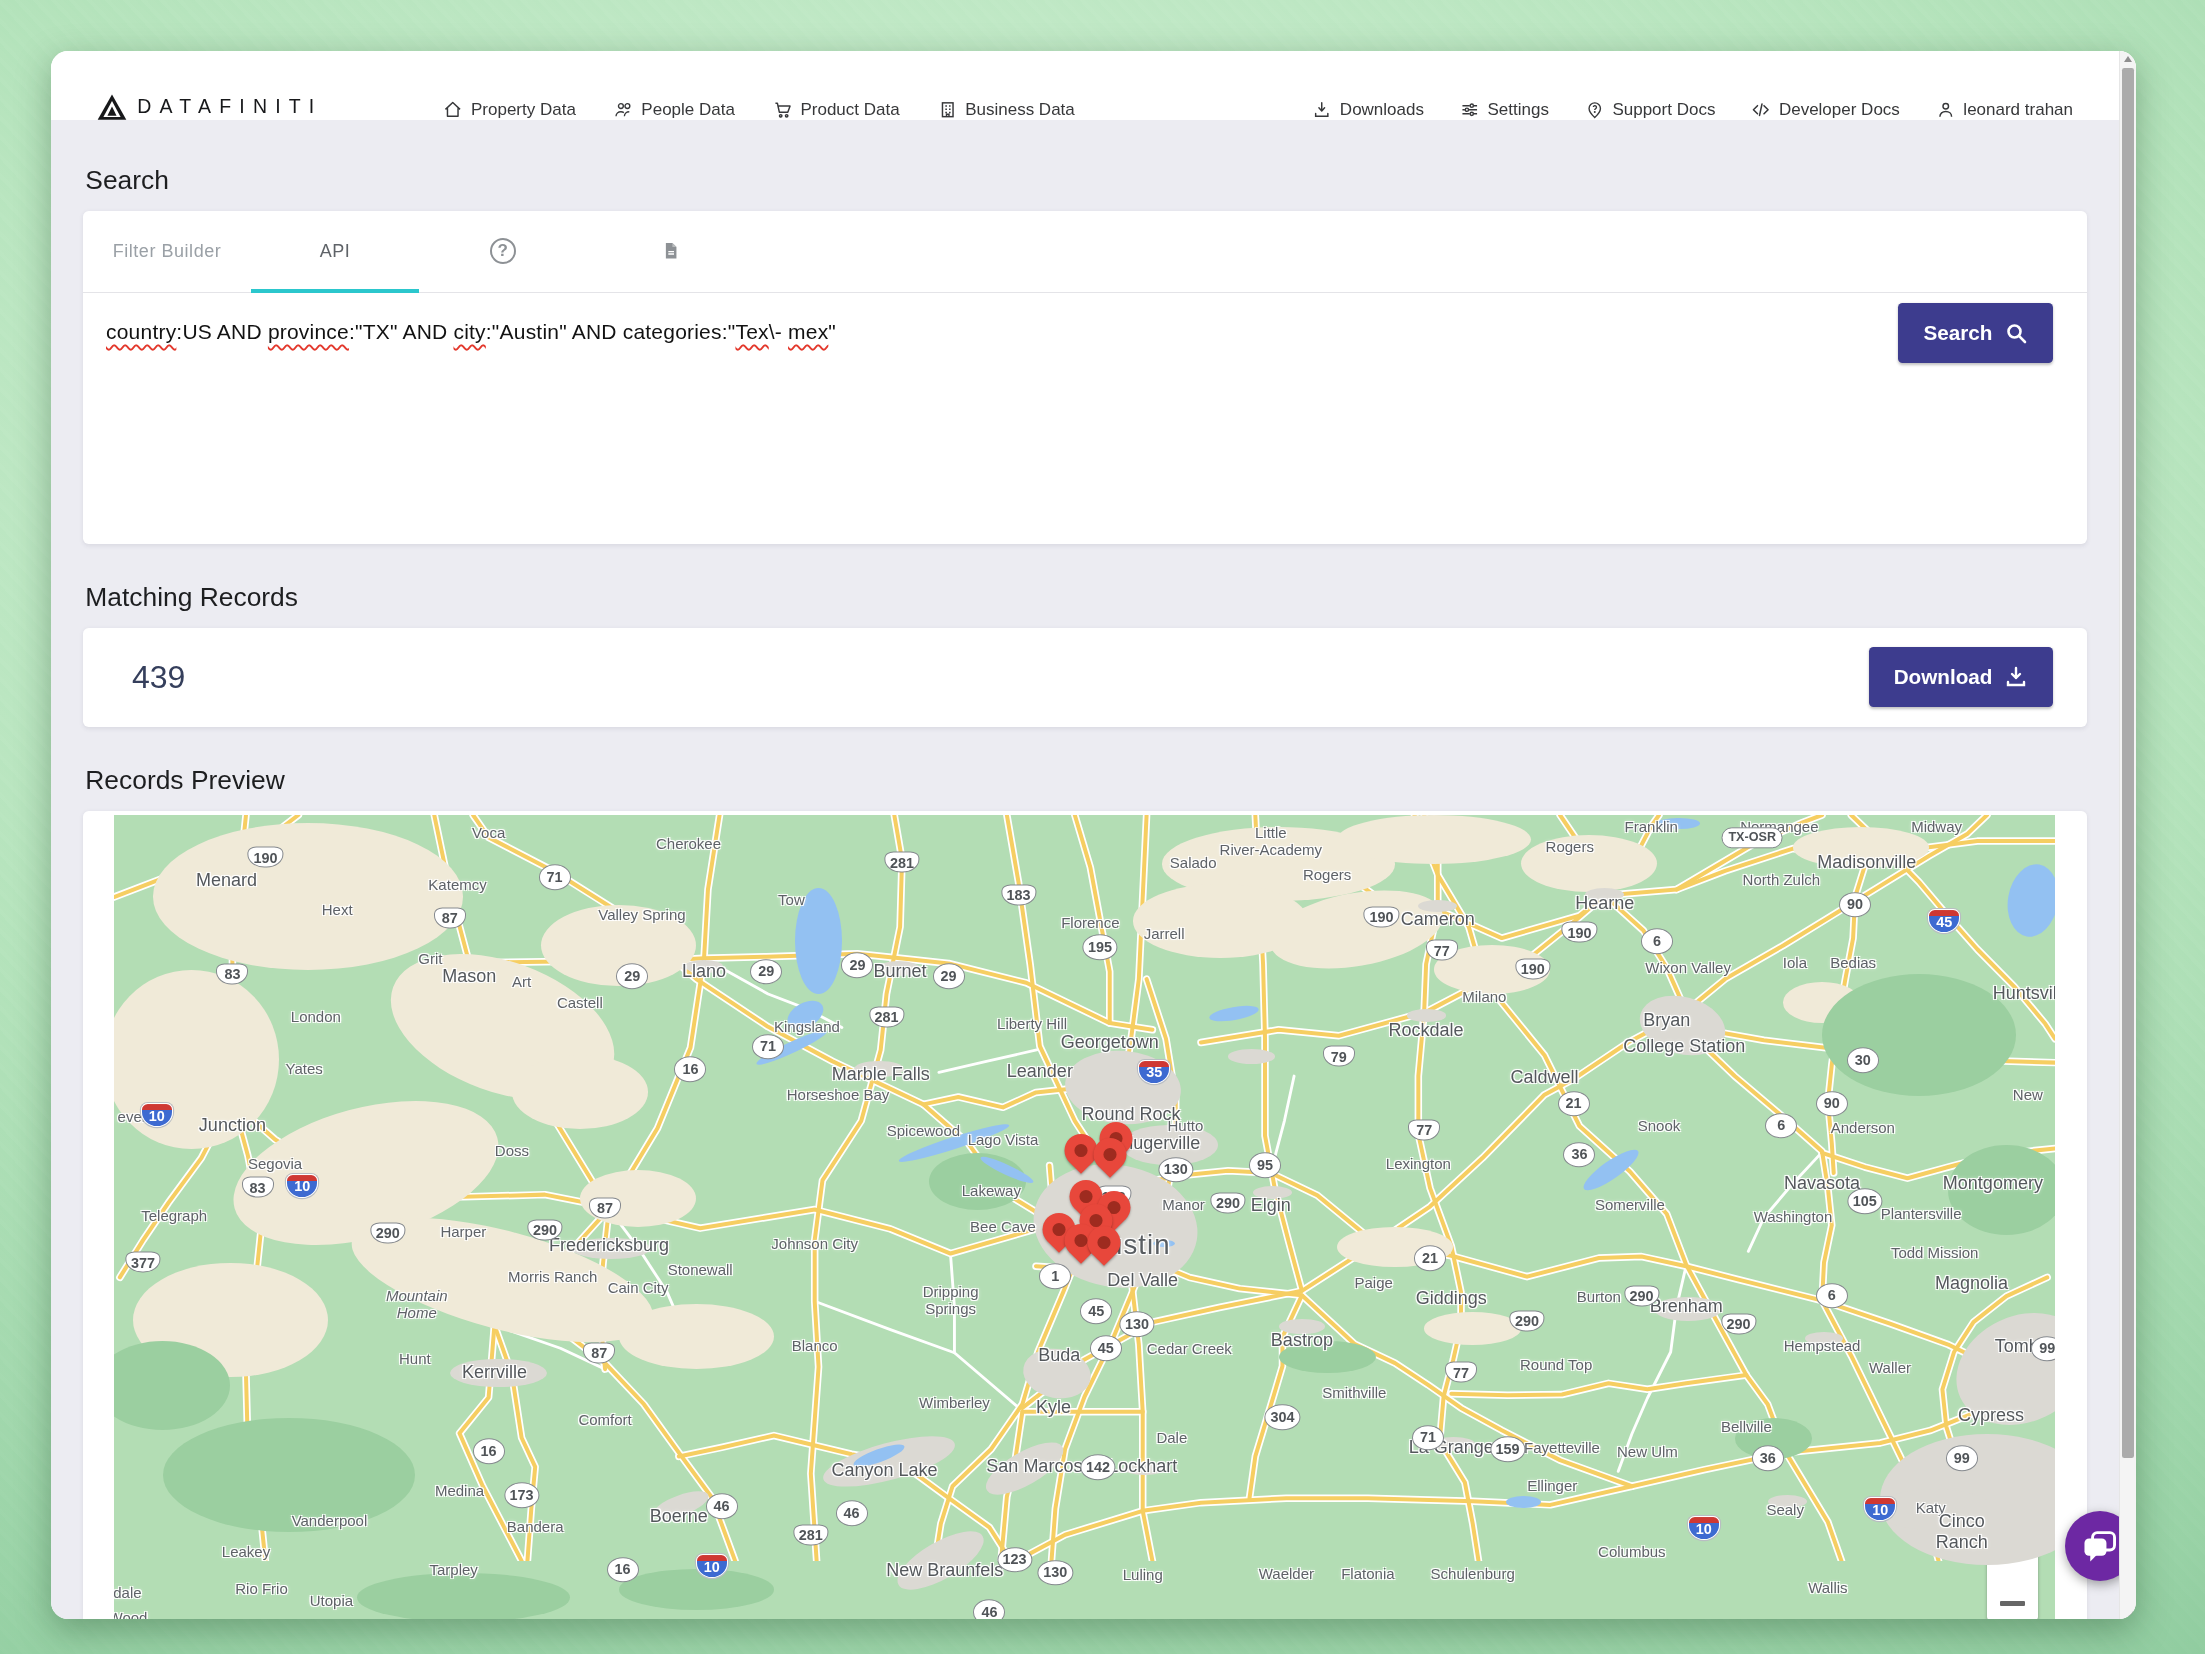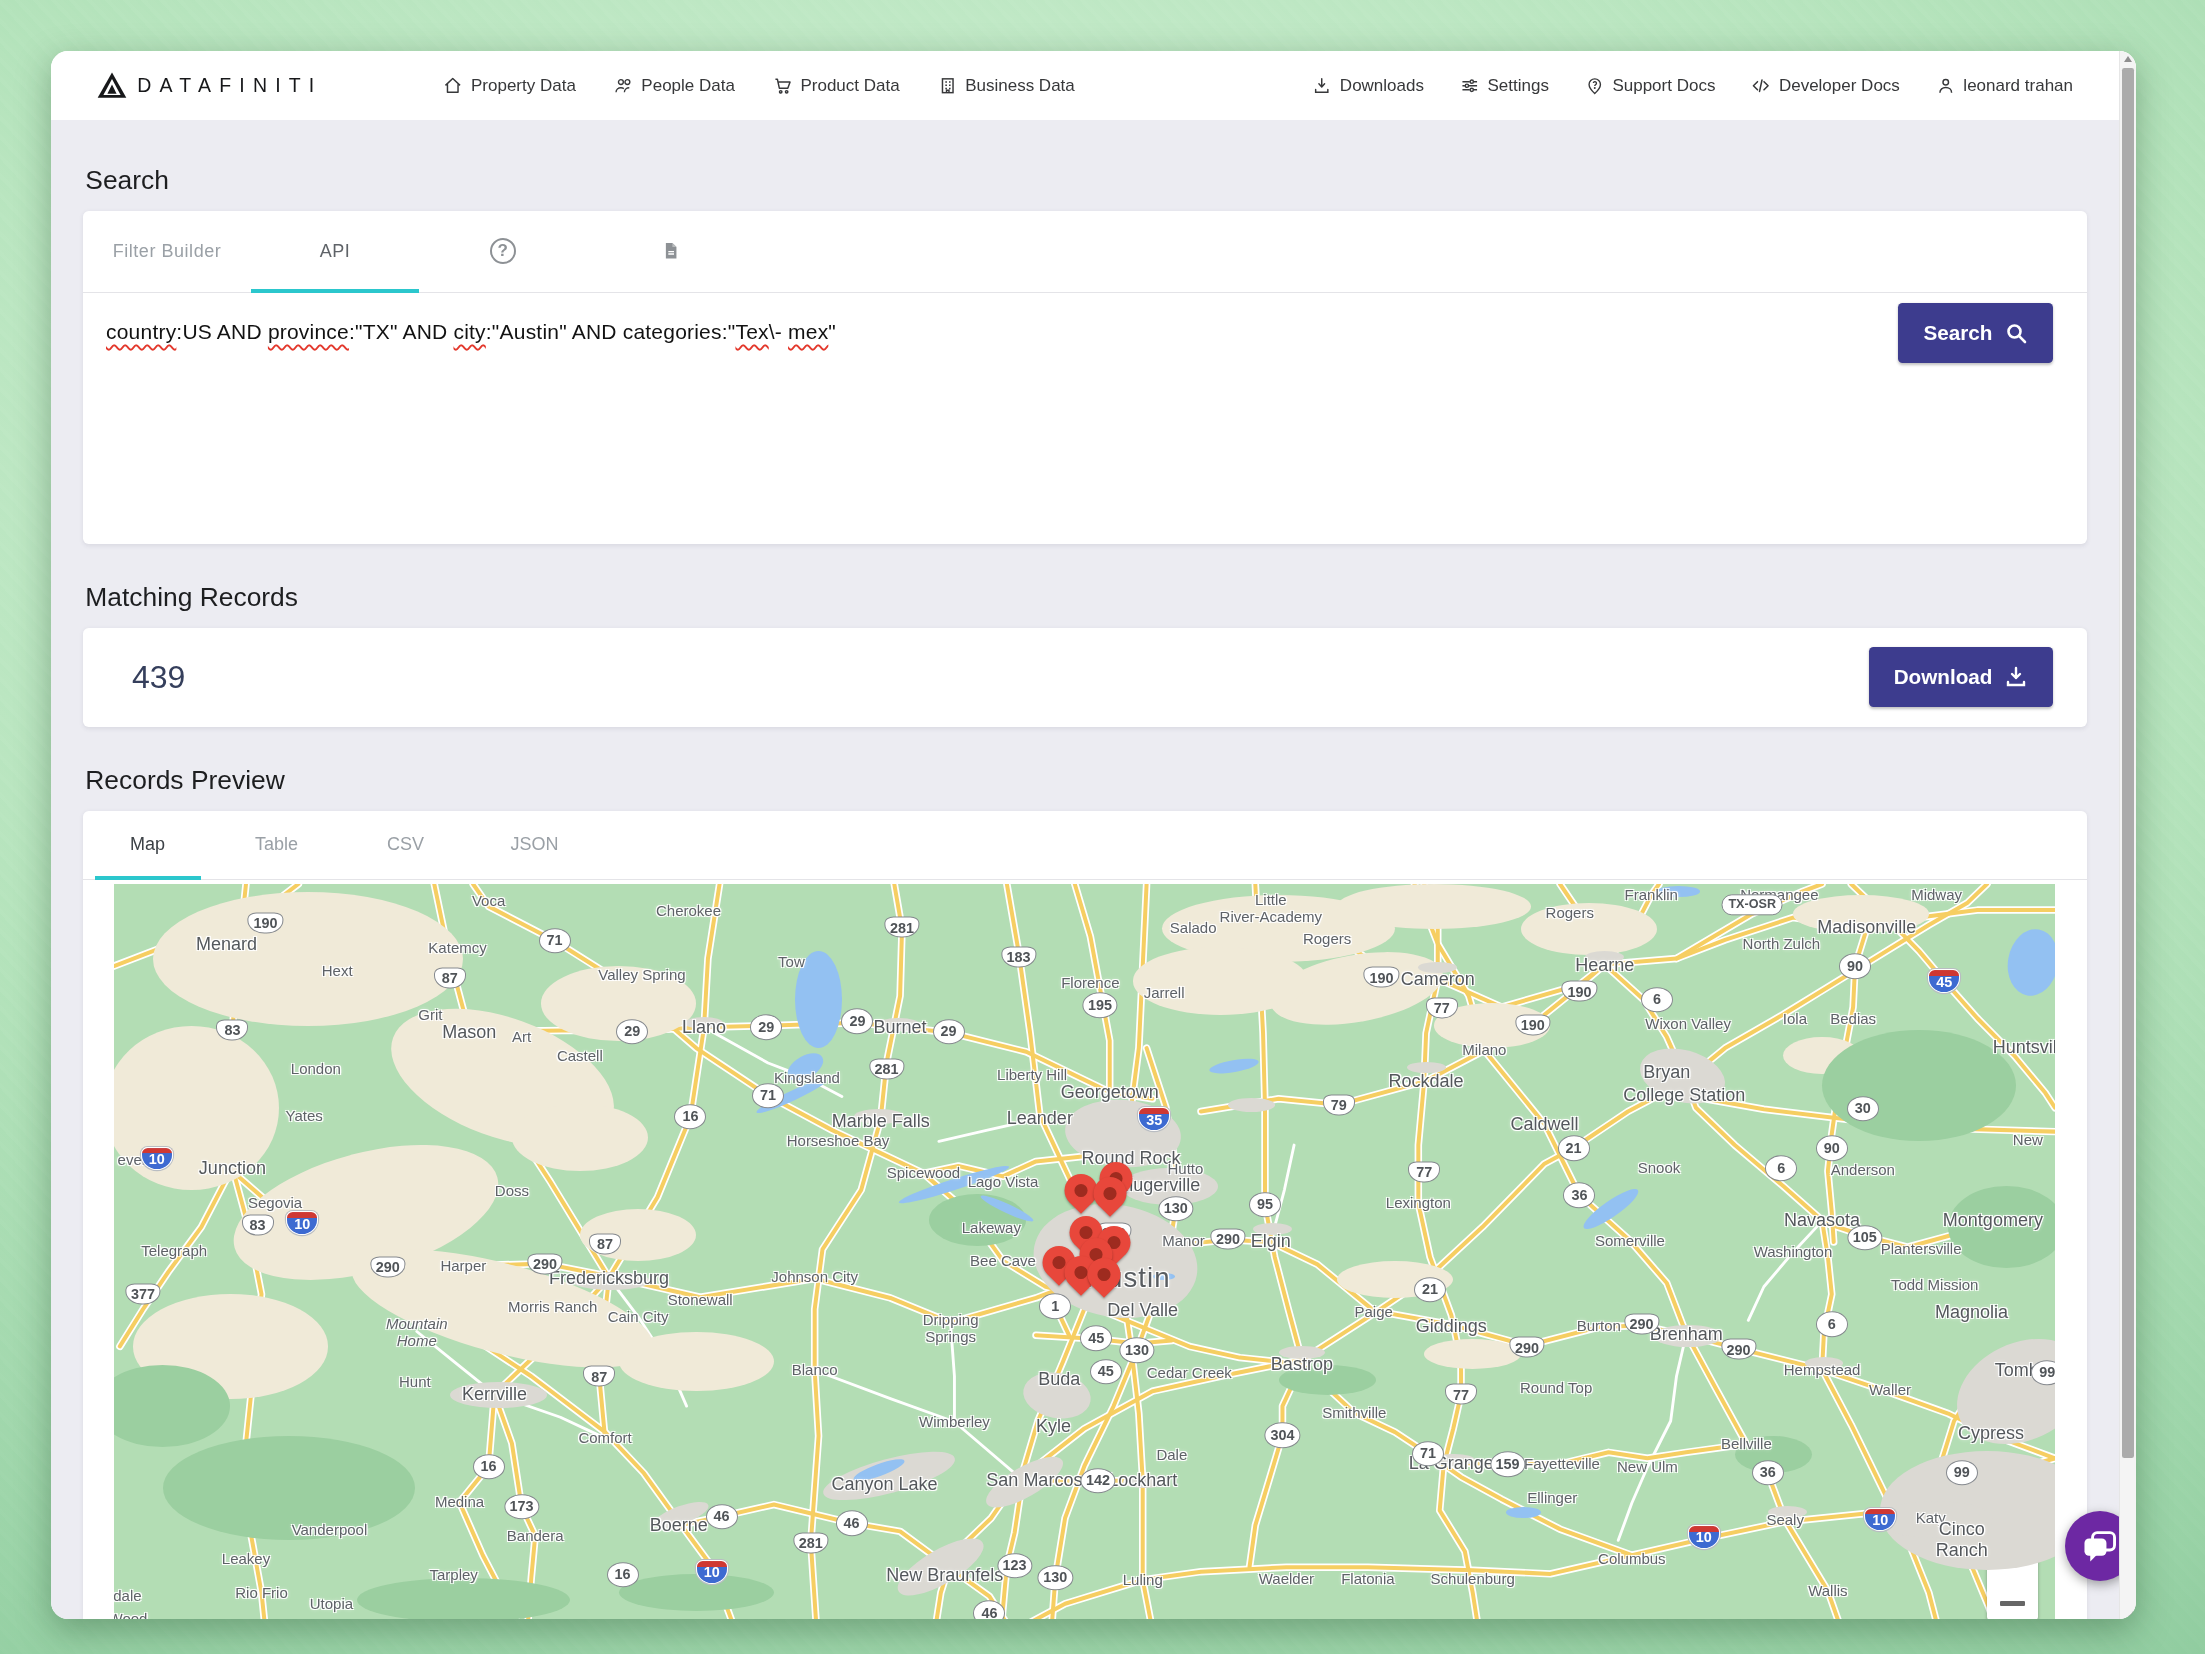--- a/index.html
+++ b/index.html
@@ -7,21 +7,21 @@
   body{
     background:
       radial-gradient(130% 95% at 45% 30%, rgba(220,245,222,.9) 0%, rgba(183,228,189,.75) 45%, rgba(148,207,162,.8) 78%, rgba(125,190,145,.95) 100%),
       repeating-linear-gradient(47deg, #a9dfb4 0 4px, #b4e4bd 4px 8px, #aee0b7 8px 13.2px),
       #a9dfb4;
     position:relative; overflow:hidden;
   }
   .card{ position:absolute; left:51px; top:51px; width:2085px; height:1568px; background:#fff;
     border-radius:17px; box-shadow:0 10.3px 34px rgba(20,60,30,.35); overflow:hidden; }
   
-  .hdr{ height:69px; background:#fff; display:flex; align-items:center; padding:0 63px 0 46px; position:relative; z-index:5; }
+  .hdr{ height:69px; background:#fff; display:flex; align-items:flex-end; padding:0 63px 0 46px; position:relative; z-index:5; }
   .brand{ display:flex; align-items:center; gap:10.3px; margin-right:121px; }
   .brand-name{ font-size:19.5px; letter-spacing:.42em; font-weight:500; color:#17181a; }
   .nav{ display:flex; align-items:center; gap:38px; }
   .nav.right{ margin-left:auto; gap:36px; }
   .nav-item{ display:flex; align-items:center; gap:8px; font-size:17px; font-weight:500; color:#37383a; cursor:pointer; white-space:nowrap; }
   .icn{ display:inline-flex; width:19.5px; height:19.5px; }
   .icn svg{ width:100%; height:100%; }
   
   .content{ position:absolute; top:69px; left:0; right:17px; bottom:0; background:#ececf2; padding:33px 32px 0 32px; }
   .h2{ font-size:26.4px; font-weight:500; color:#1d1e20; margin:11.5px 0 15px 2.3px; }
@@ -224,26 +224,20 @@
         <span>Download</span>
         <svg viewBox="0 0 24 24" fill="none" stroke="#fff" stroke-width="2.4">
             <path d="M12 3v10M8 9l4 4 4-4" stroke-linecap="round" stroke-linejoin="round"></path>
             <path d="M4 17v3h16v-3" stroke-linecap="round"></path>
           </svg>
       </button>
     </div>
 
     <div class="h2" style="margin-top:38px">Records Preview</div>
     <div class="panel preview-panel">
-      <div class="ptabrow" id="preview-tabs">
-          <div class="ptab active">Map</div>
-          <div class="ptab">Table</div>
-          <div class="ptab">CSV</div>
-          <div class="ptab">JSON</div>
-        </div>
       <div class="map-wrap">
         <div id="map">
           <svg id="roads" viewBox="0 0 3378 1298">
               <polyline points="861.39,685.344 912.0600000000001,752.8399999999999 962.7299999999999,830.72 996.51,908.5999999999999" fill="none" stroke="#ffffff" stroke-width="5" stroke-linecap="round" stroke-linejoin="round"></polyline>
               <polyline points="1219.4579999999999,846.296 1351.2,895.6199999999999 1462.674,935.858 1580.904,1037.102" fill="none" stroke="#ffffff" stroke-width="5" stroke-linecap="round" stroke-linejoin="round"></polyline>
               <polyline points="1455.918,765.8199999999999 1462.674,856.6800000000001 1462.674,935.858" fill="none" stroke="#ffffff" stroke-width="5" stroke-linecap="round" stroke-linejoin="round"></polyline>
               <polyline points="526.968,778.8 591.15,830.72 662.0880000000001,887.8320000000001 776.94,928.0699999999999 854.634,964.414" fill="none" stroke="#ffffff" stroke-width="5" stroke-linecap="round" stroke-linejoin="round"></polyline>
               <polyline points="1026.912,249.216 1138.386,311.52 1205.9460000000001,337.48 1266.75,369.92999999999995" fill="none" stroke="#ffffff" stroke-width="5" stroke-linecap="round" stroke-linejoin="round"></polyline>
               <polyline points="2013.288,621.742 2036.934,532.18 2053.824,454.29999999999995" fill="none" stroke="#ffffff" stroke-width="5" stroke-linecap="round" stroke-linejoin="round"></polyline>
               <polyline points="2921.97,641.212 2871.2999999999997,700.9200000000001 2844.2760000000003,759.3299999999999" fill="none" stroke="#ffffff" stroke-width="5" stroke-linecap="round" stroke-linejoin="round"></polyline>

